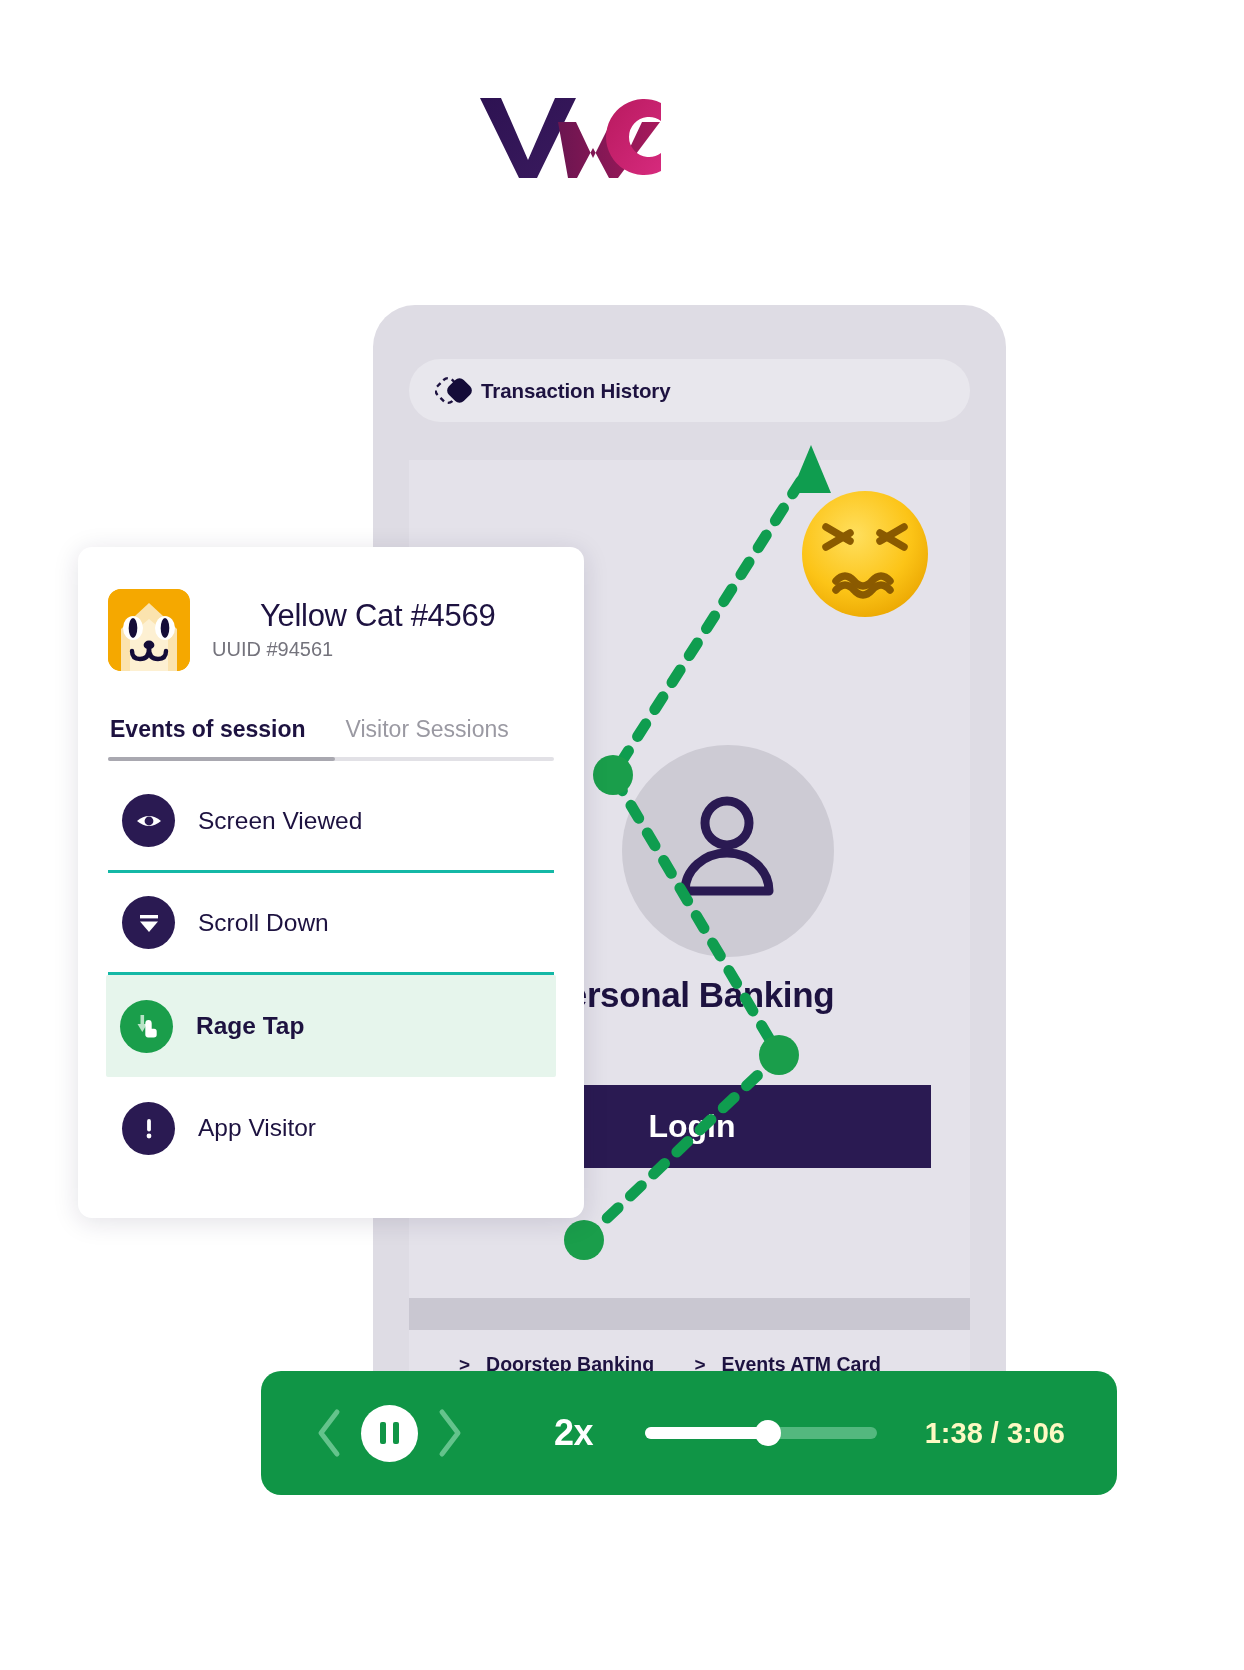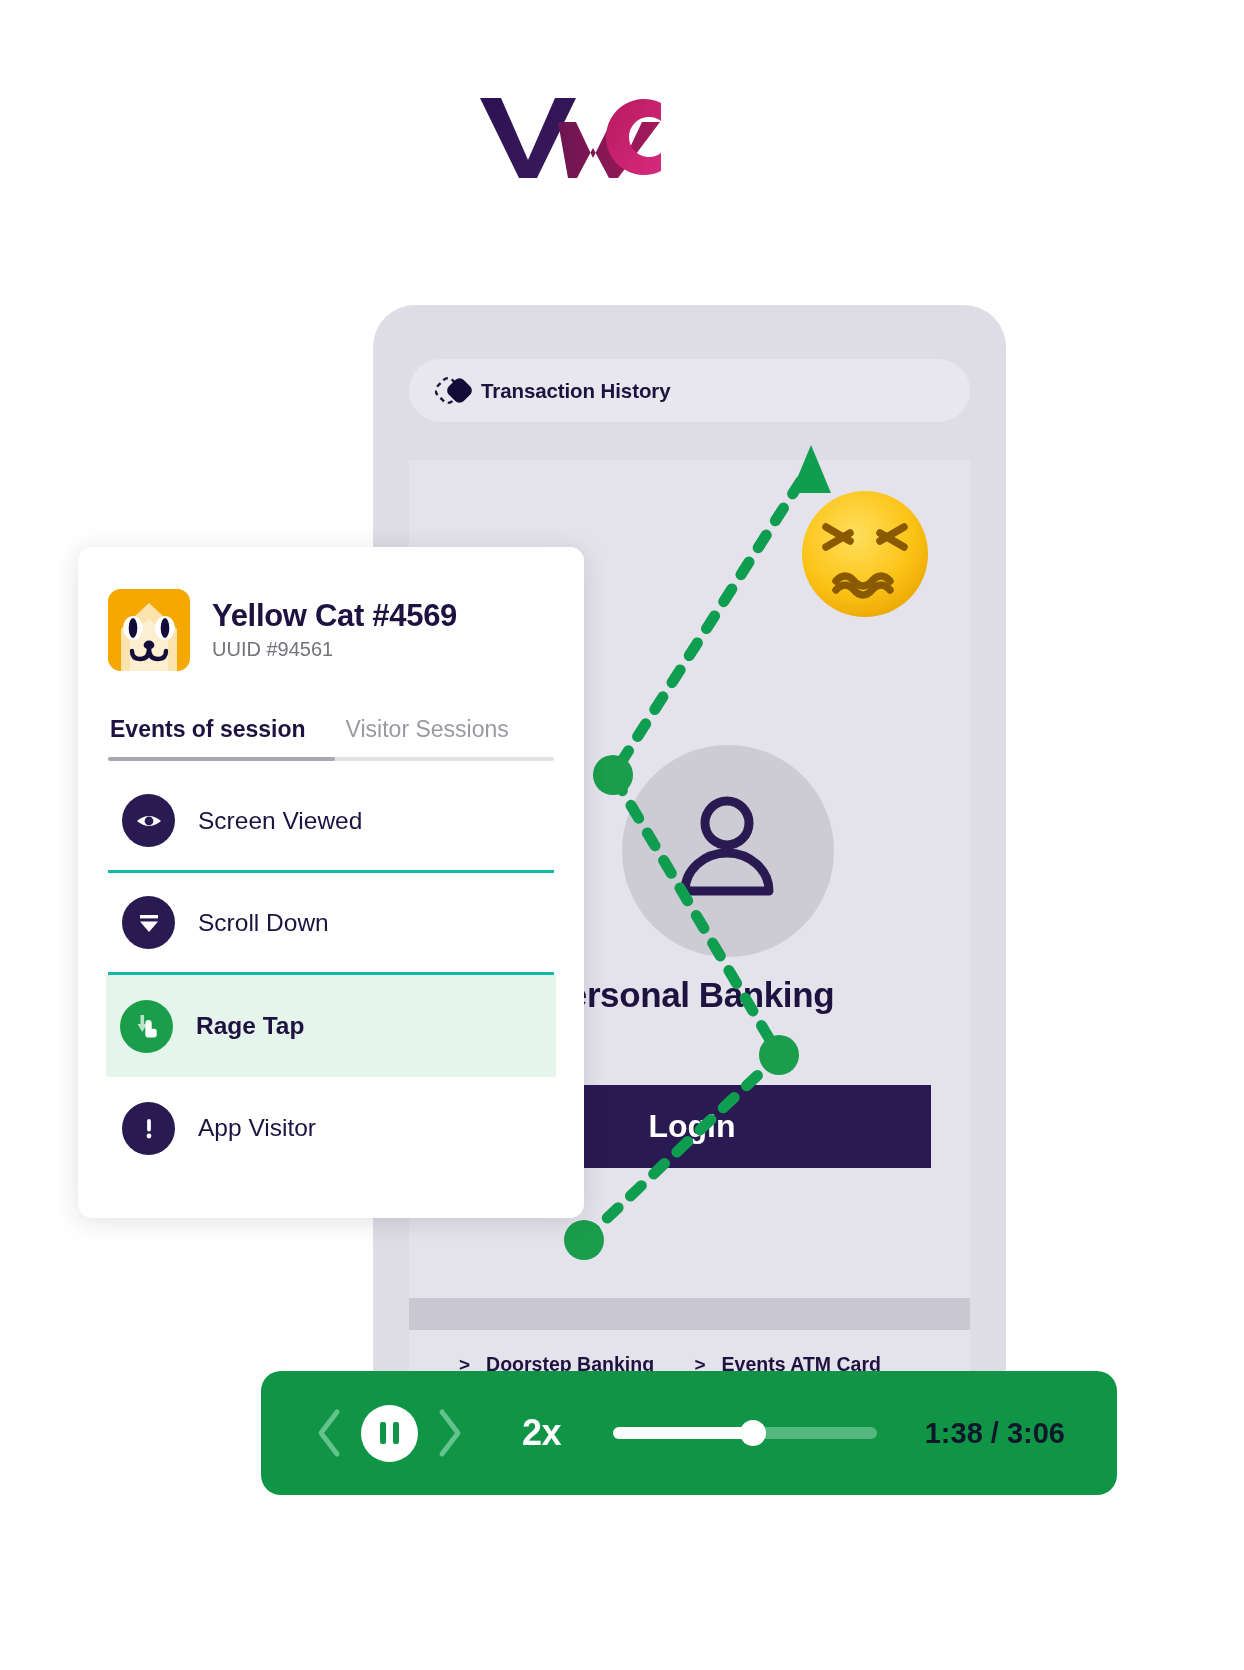--- a/index.html
+++ b/index.html
@@ -185,24 +185,25 @@
     width: 82px;
     height: 82px;
     border-radius: 13px;
     background: #f5a800;
     position: relative;
     flex: 0 0 auto;
     overflow: hidden;
   }
   #visitor-name {
     font-size: 31px;
-    font-weight: bold;
+    font-weight: normal;
     color: #1d1240;
     letter-spacing: -0.3px;
     line-height: 1.12;
+    margin-left: 48px;
   }
   #visitor-uuid {
     font-size: 20px;
     color: #74737c;
     margin-top: 5px;
   }
   #card-tabs {
     margin-top: 45px;
     display: flex;
     align-items: baseline;
@@ -314,21 +315,21 @@
     justify-content: center;
     gap: 7px;
   }
   .pause-bar {
     width: 6px;
     height: 22px;
     background: #109546;
     border-radius: 2px;
   }
   #speed-label {
-    margin-left: 56px;
+    margin-left: 88px;
     color: #ffffff;
     font-size: 36px;
     font-weight: bold;
     letter-spacing: -0.5px;
   }
   #progress-track {
     margin-left: 52px;
     flex: 1 1 auto;
     height: 12px;
     border-radius: 6px;
@@ -347,21 +348,21 @@
     position: absolute;
     top: 50%;
     width: 26px;
     height: 26px;
     border-radius: 50%;
     background: #ffffff;
     transform: translate(-50%, -50%);
   }
   #time-label {
     margin-left: 48px;
-    color: #0f172a;
+    color: #fef9c3;
     font-size: 29px;
     font-weight: bold;
     white-space: nowrap;
   }
 </style>
 </head>
 <body>
 
 <svg id="vwo-logo" viewBox="0 0 222 82" xmlns="http://www.w3.org/2000/svg">
   <defs>

